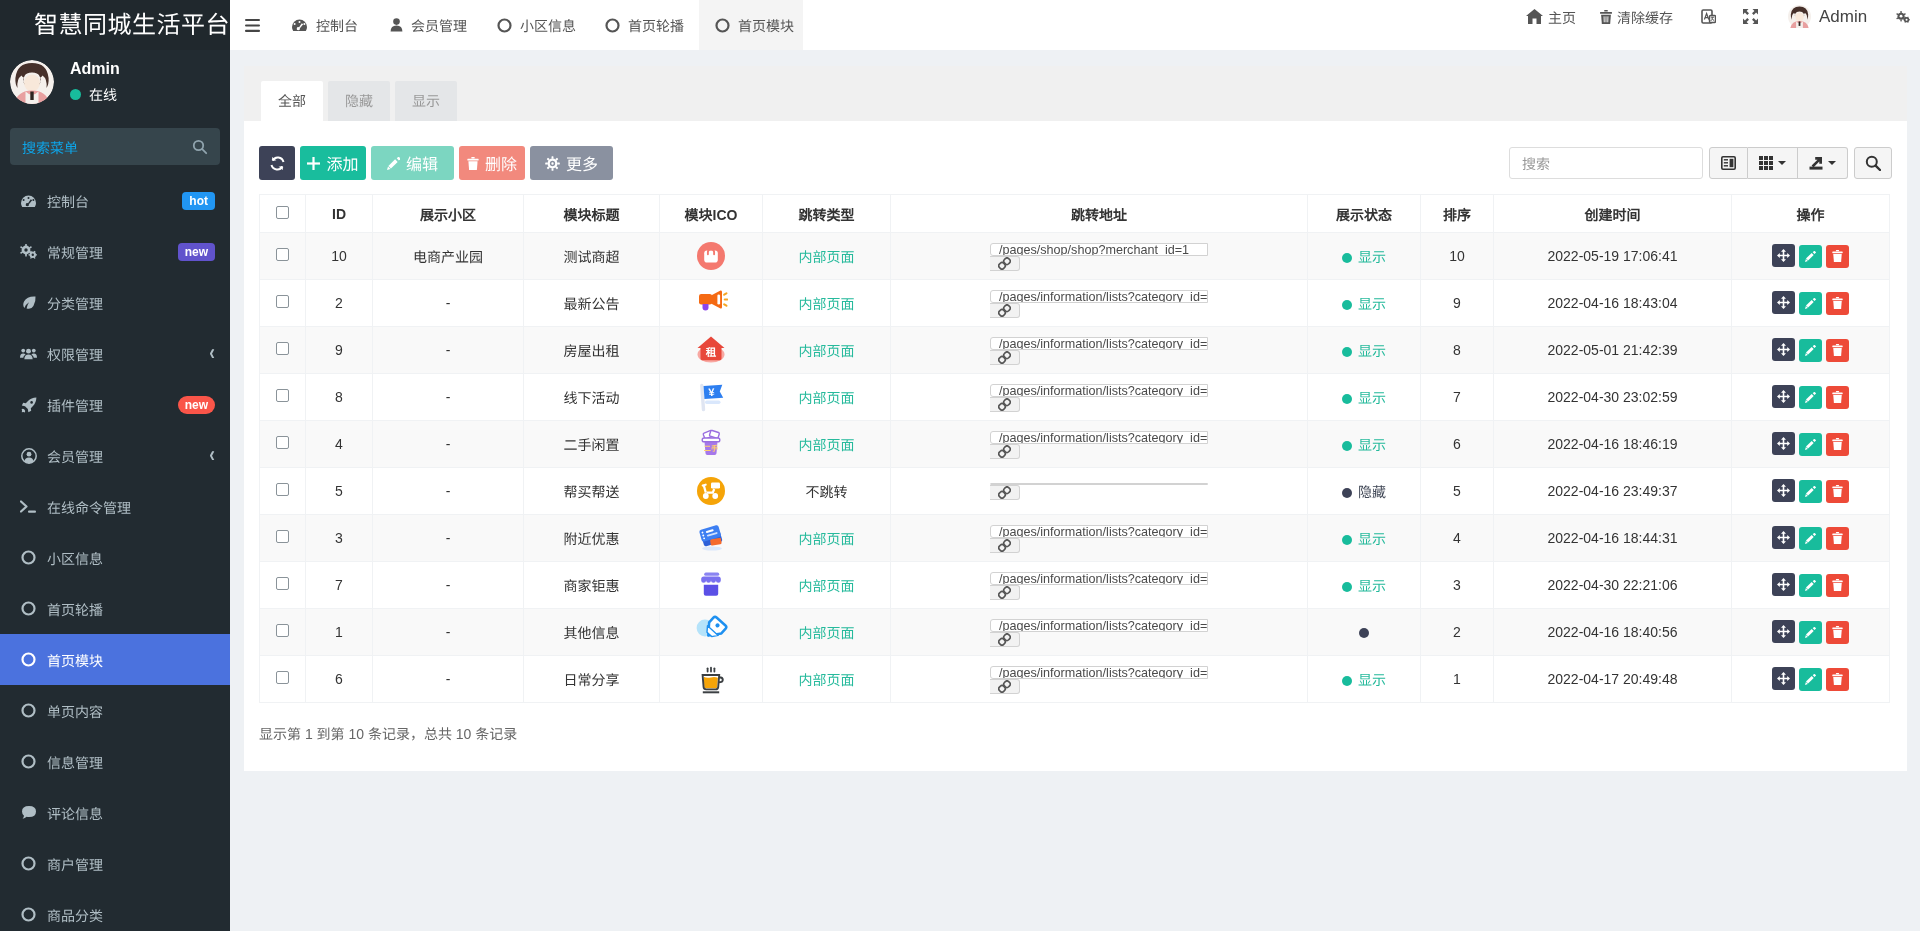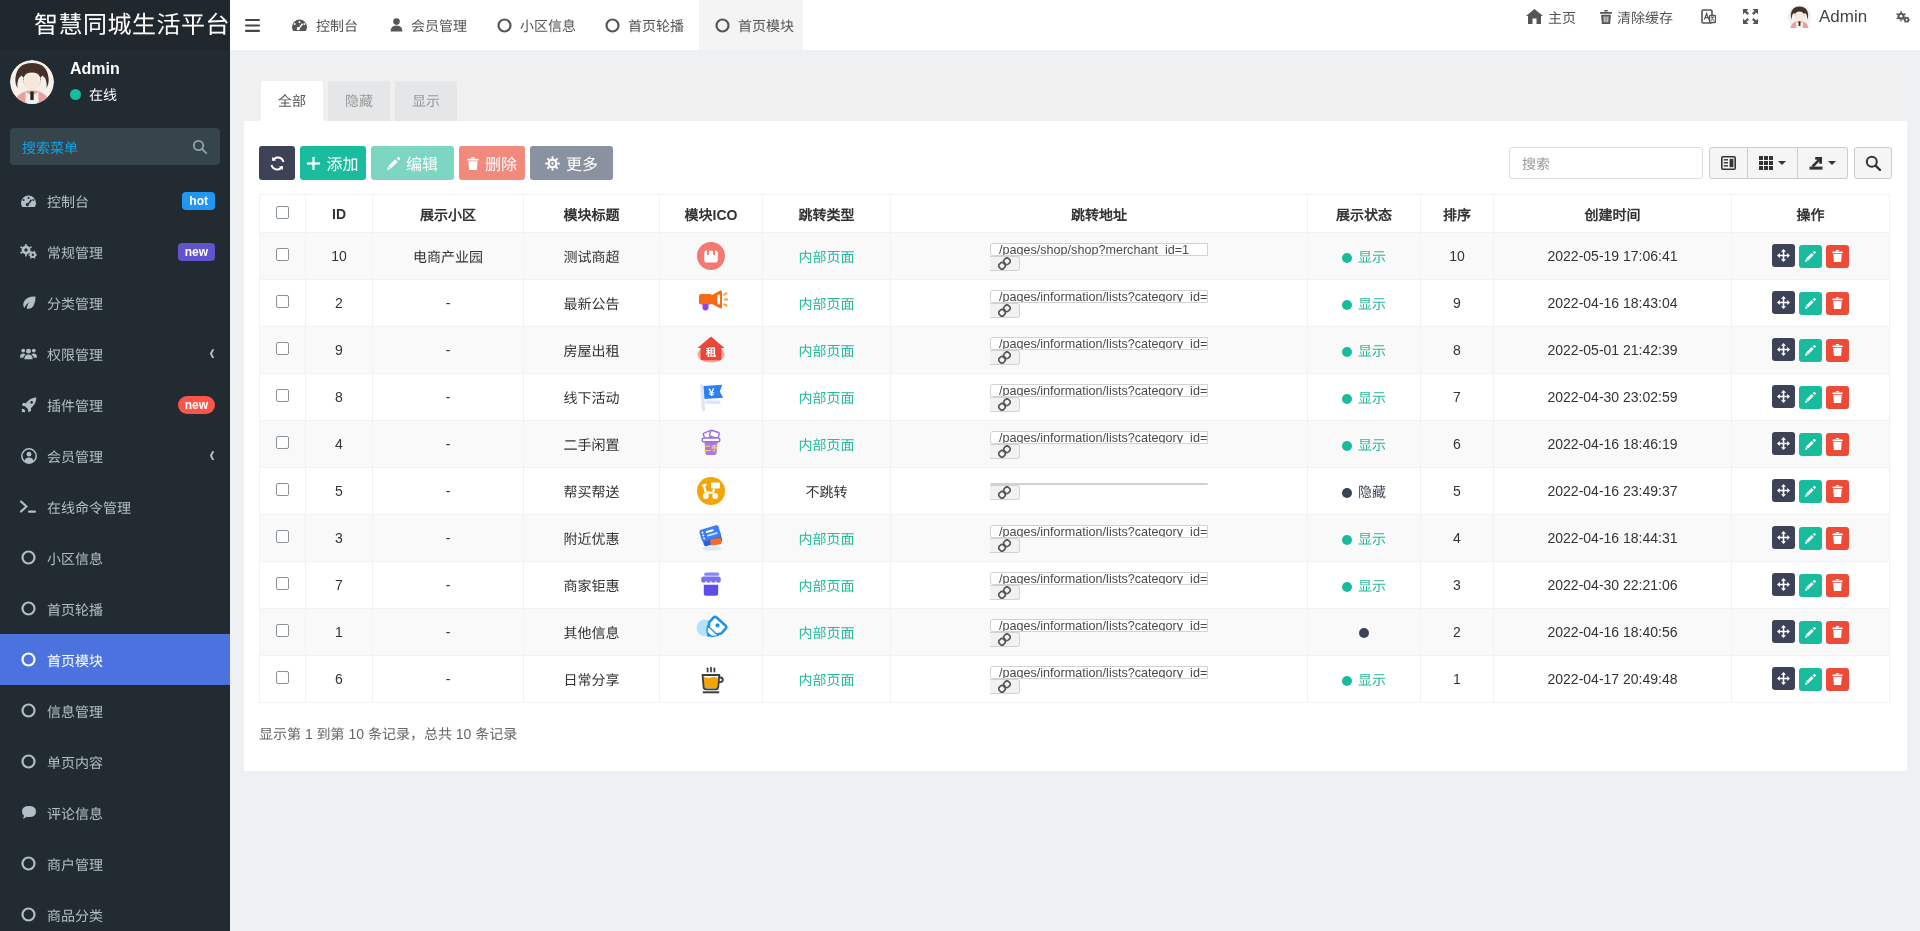--- a/index.html
+++ b/index.html
@@ -196,26 +196,26 @@
         </span>首页轮播</li>
     <li class="active"><span class="mi">
           <svg width="15" height="15" viewBox="0 0 15 15">
             <circle cx="7.5" cy="7.5" r="6" fill="none" stroke="#fff" stroke-width="2.2"></circle>
           </svg>
         </span>首页模块</li>
     <li><span class="mi">
           <svg width="15" height="15" viewBox="0 0 15 15">
             <circle cx="7.5" cy="7.5" r="6" fill="none" stroke="#b0bec5" stroke-width="2.2"></circle>
           </svg>
-        </span>信息管理</li>
+        </span>单页内容</li>
     <li><span class="mi">
           <svg width="15" height="15" viewBox="0 0 15 15">
             <circle cx="7.5" cy="7.5" r="6" fill="none" stroke="#b0bec5" stroke-width="2.2"></circle>
           </svg>
-        </span>单页内容</li>
+        </span>信息管理</li>
     <li><span class="mi">
           <svg width="16" height="15" viewBox="0 0 16 15">
             <path d="M8 1 Q15 1 15 6.5 Q15 12 8 12 Q6.8 12 5.6 11.8 Q4 13.4 1.6 13.8 Q2.8 12.4 3 10.8 Q1 9.2 1 6.5 Q1 1 8 1 Z" fill="#b0bec5"></path>
           </svg>
         </span>评论信息</li>
     <li><span class="mi">
           <svg width="15" height="15" viewBox="0 0 15 15">
             <circle cx="7.5" cy="7.5" r="6" fill="none" stroke="#b0bec5" stroke-width="2.2"></circle>
           </svg>
         </span>商户管理</li>

